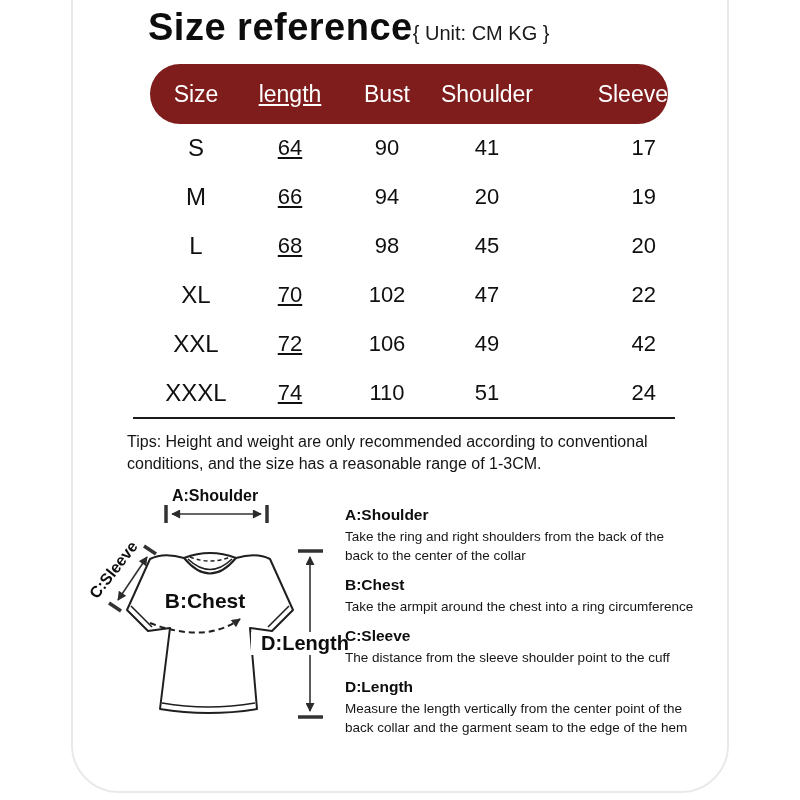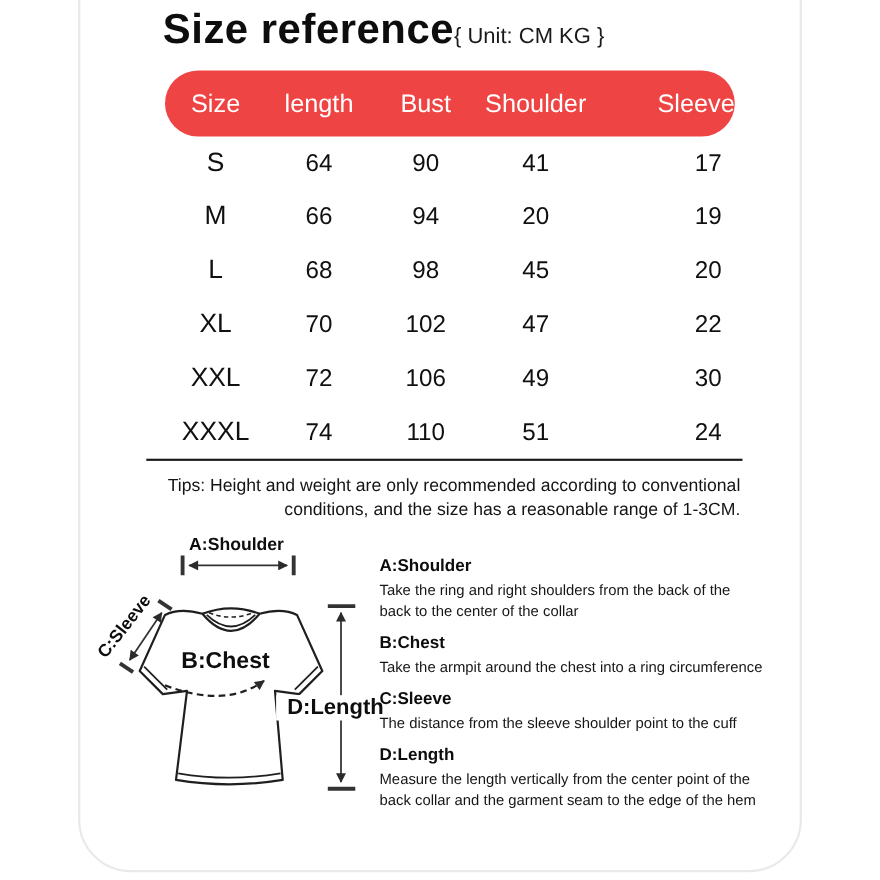--- a/index.html
+++ b/index.html
@@ -8,34 +8,34 @@
   .stage { position:absolute; left:0; top:0; width:800px; height:800px; overflow:hidden; }
 
   .card { position:absolute; left:71px; top:-60px; width:658px; height:853px;
           border:2px solid #e9e9e9; border-radius:48px; background:#ffffff; }
 
   .title-row { position:absolute; left:148px; top:6px; display:flex; align-items:baseline; }
   .title { font-size:38px; font-weight:bold; letter-spacing:0.5px; color:#0d0d0d; }
   .unit  { font-size:20px; color:#1a1a1a; }
 
   .thead { position:absolute; left:150px; top:64px; width:518px; height:60px;
-           background:#ef4444; border-radius:30px; display:flex; align-items:center;
+           background:#7f1d1d; border-radius:30px; display:flex; align-items:center;
            color:#ffffff; font-size:23px; }
-  .c0{width:92px;text-align:center;} .c1{width:96px;text-align:center;}
+  .c0{width:92px;text-align:center;} .c1{width:96px;text-align:center;text-decoration:underline;}
   .c2{width:98px;text-align:center;} .c3{width:102px;text-align:center;}
   .c4{width:130px;text-align:right;}
 
   .tbody { position:absolute; left:150px; top:123px; width:518px; }
   .t-row { display:flex; align-items:center; height:49px; font-size:22px; color:#101010; }
   .t-row .c0 { font-size:24px; }
   .t-row .c4 { transform:translateX(-12px); }
 
   .t-rule { position:absolute; left:133px; top:417px; width:542px; height:2px; background:#1b1b1b; }
 
-  .tips { position:absolute; left:127px; top:431px; width:546px; text-align:right;
+  .tips { position:absolute; left:127px; top:431px; width:546px; text-align:left;
           font-size:16px; line-height:22px; color:#141414; }
 
   
   .diagram { position:absolute; left:90px; top:485px; width:255px; height:260px; }
   .diagram svg { position:absolute; left:0; top:0; }
   .lbl { position:absolute; font-weight:bold; color:#0e0e0e; }
   .lbl-a { left:55px; top:2px; width:140px; text-align:center; font-size:16px; }
   .lbl-c { left:-10px; top:76px; font-size:16px; transform:rotate(-52deg); transform-origin:center; }
   .lbl-b { left:55px; top:104px; width:120px; text-align:center; font-size:21px; }
   .lbl-d { left:161px; top:147px; width:108px; text-align:center; font-size:20px;
@@ -96,21 +96,21 @@
       <span class="c1">70</span>
       <span class="c2">102</span>
       <span class="c3">47</span>
       <span class="c4">22</span>
     </div>
     <div class="t-row">
       <span class="c0">XXL</span>
       <span class="c1">72</span>
       <span class="c2">106</span>
       <span class="c3">49</span>
-      <span class="c4">30</span>
+      <span class="c4">42</span>
     </div>
     <div class="t-row">
       <span class="c0">XXXL</span>
       <span class="c1">74</span>
       <span class="c2">110</span>
       <span class="c3">51</span>
       <span class="c4">24</span>
     </div>
   </div>
 

